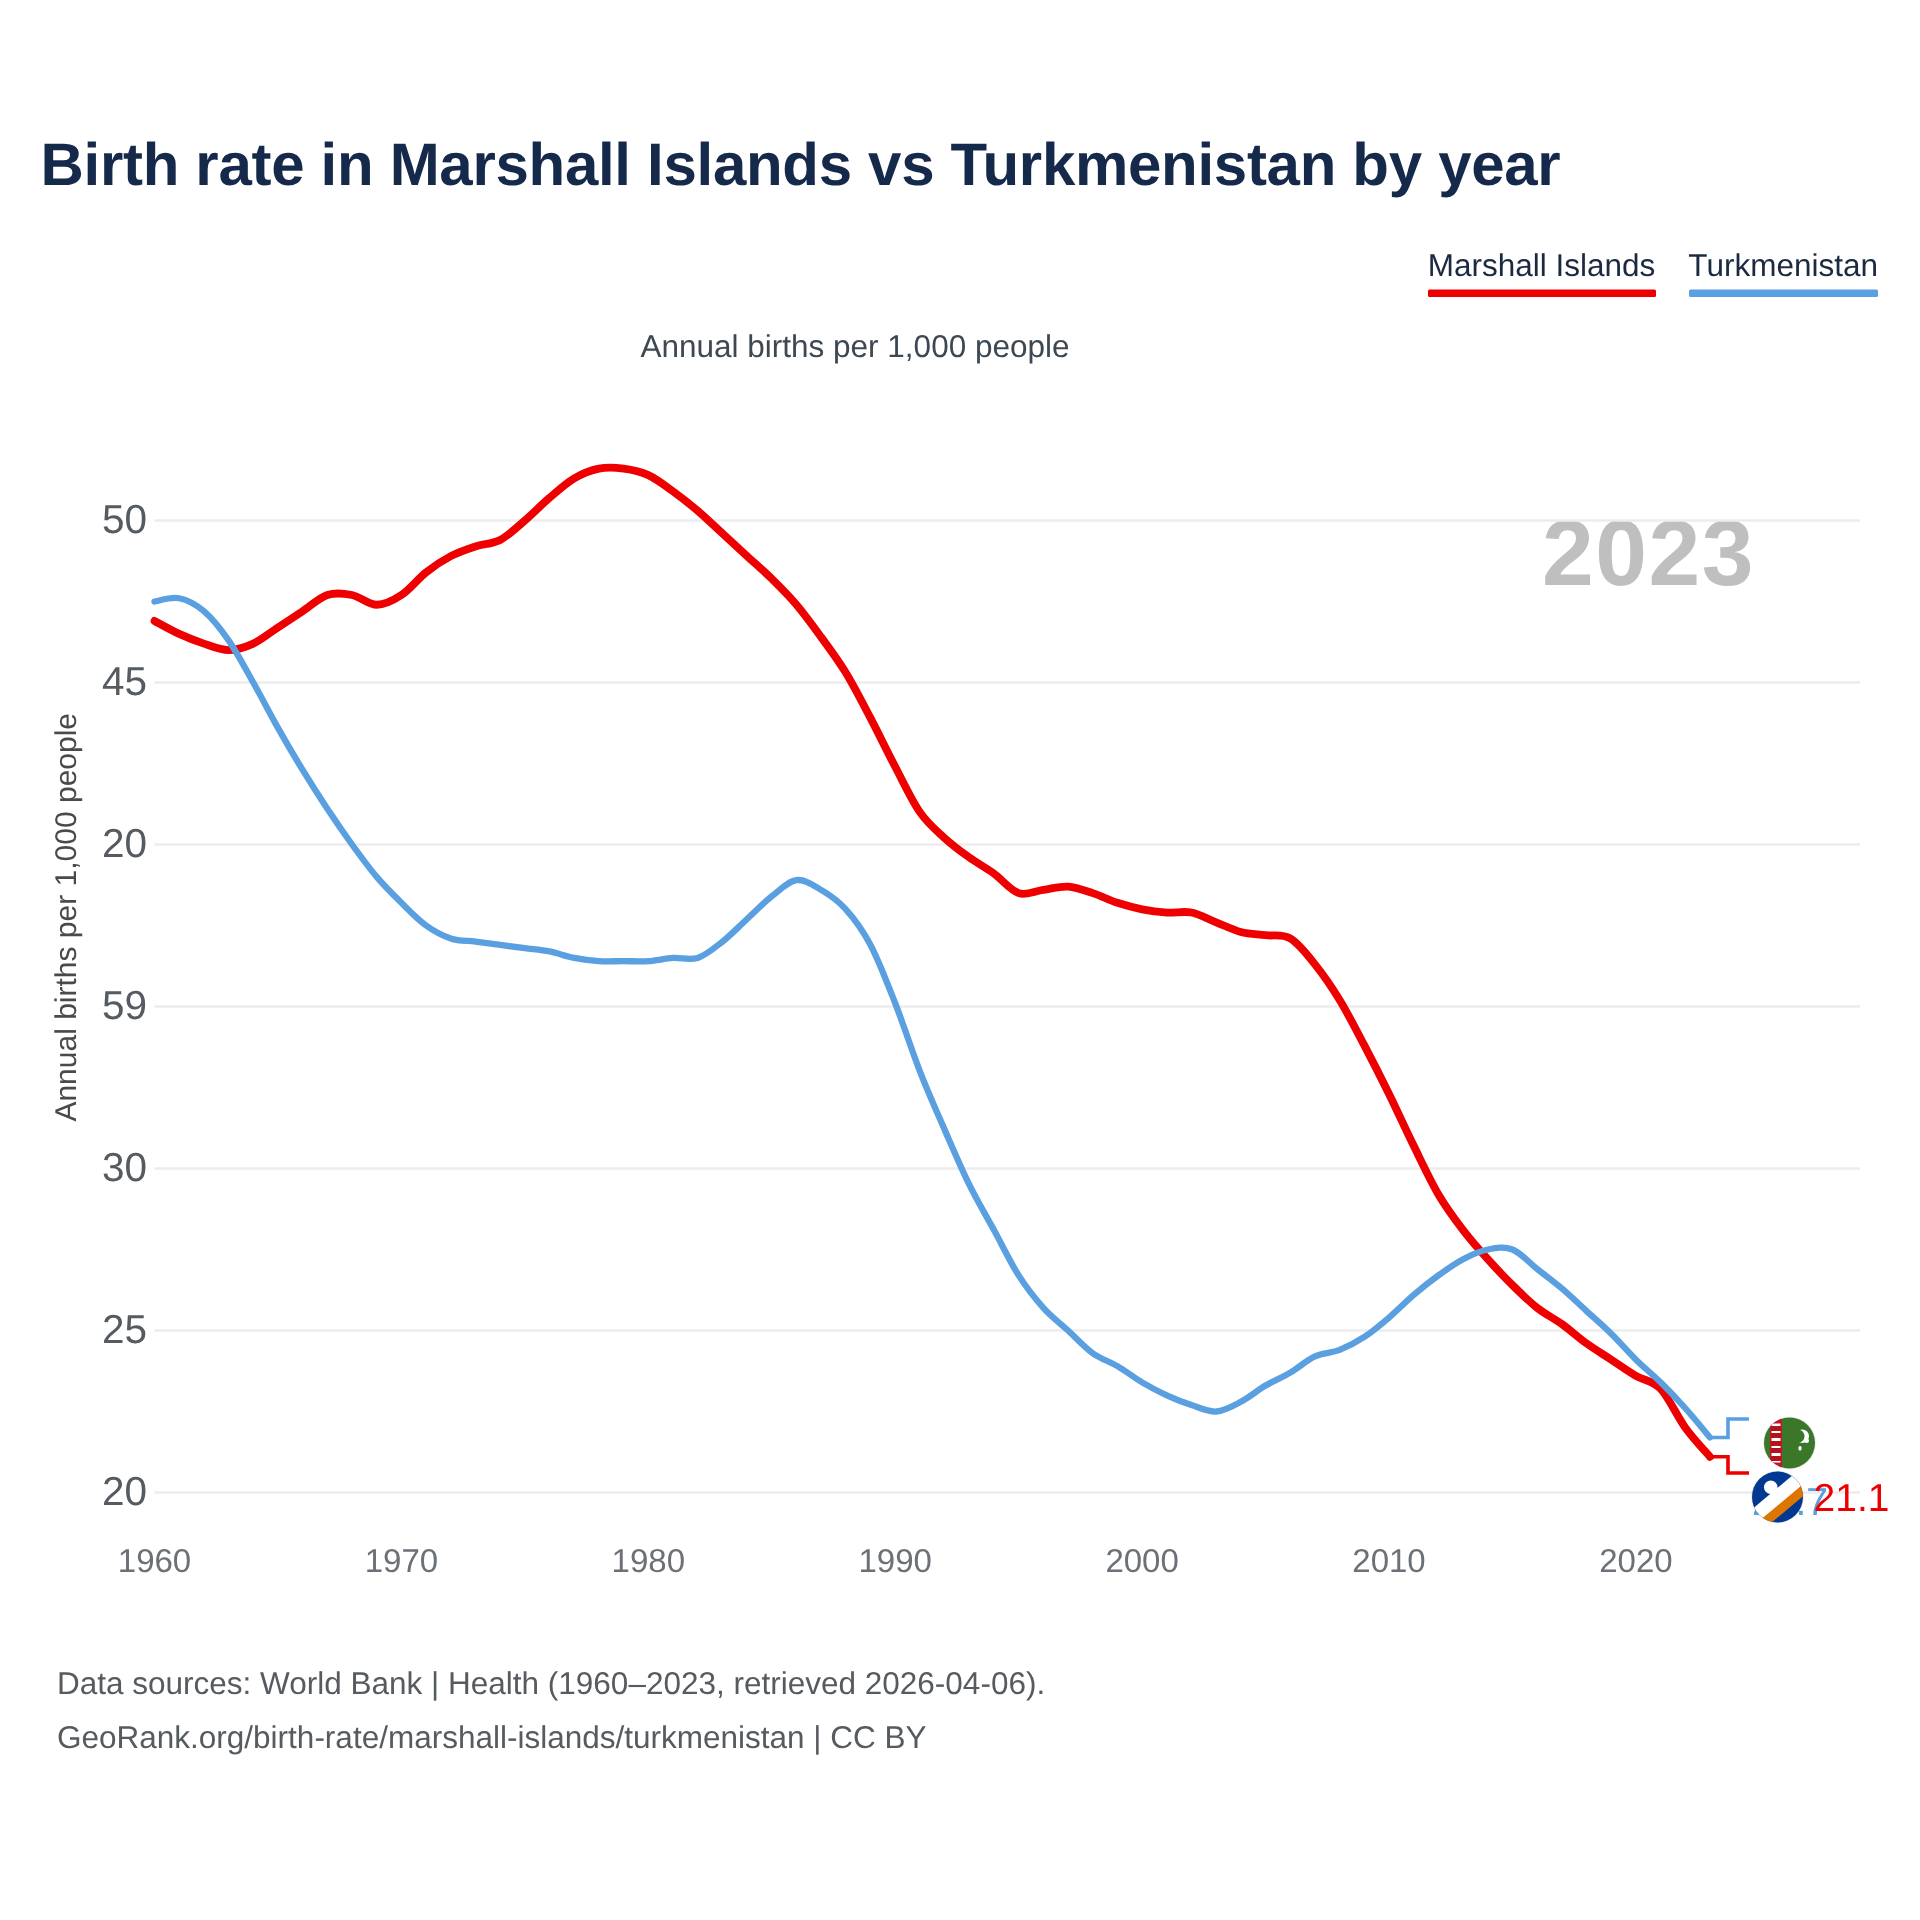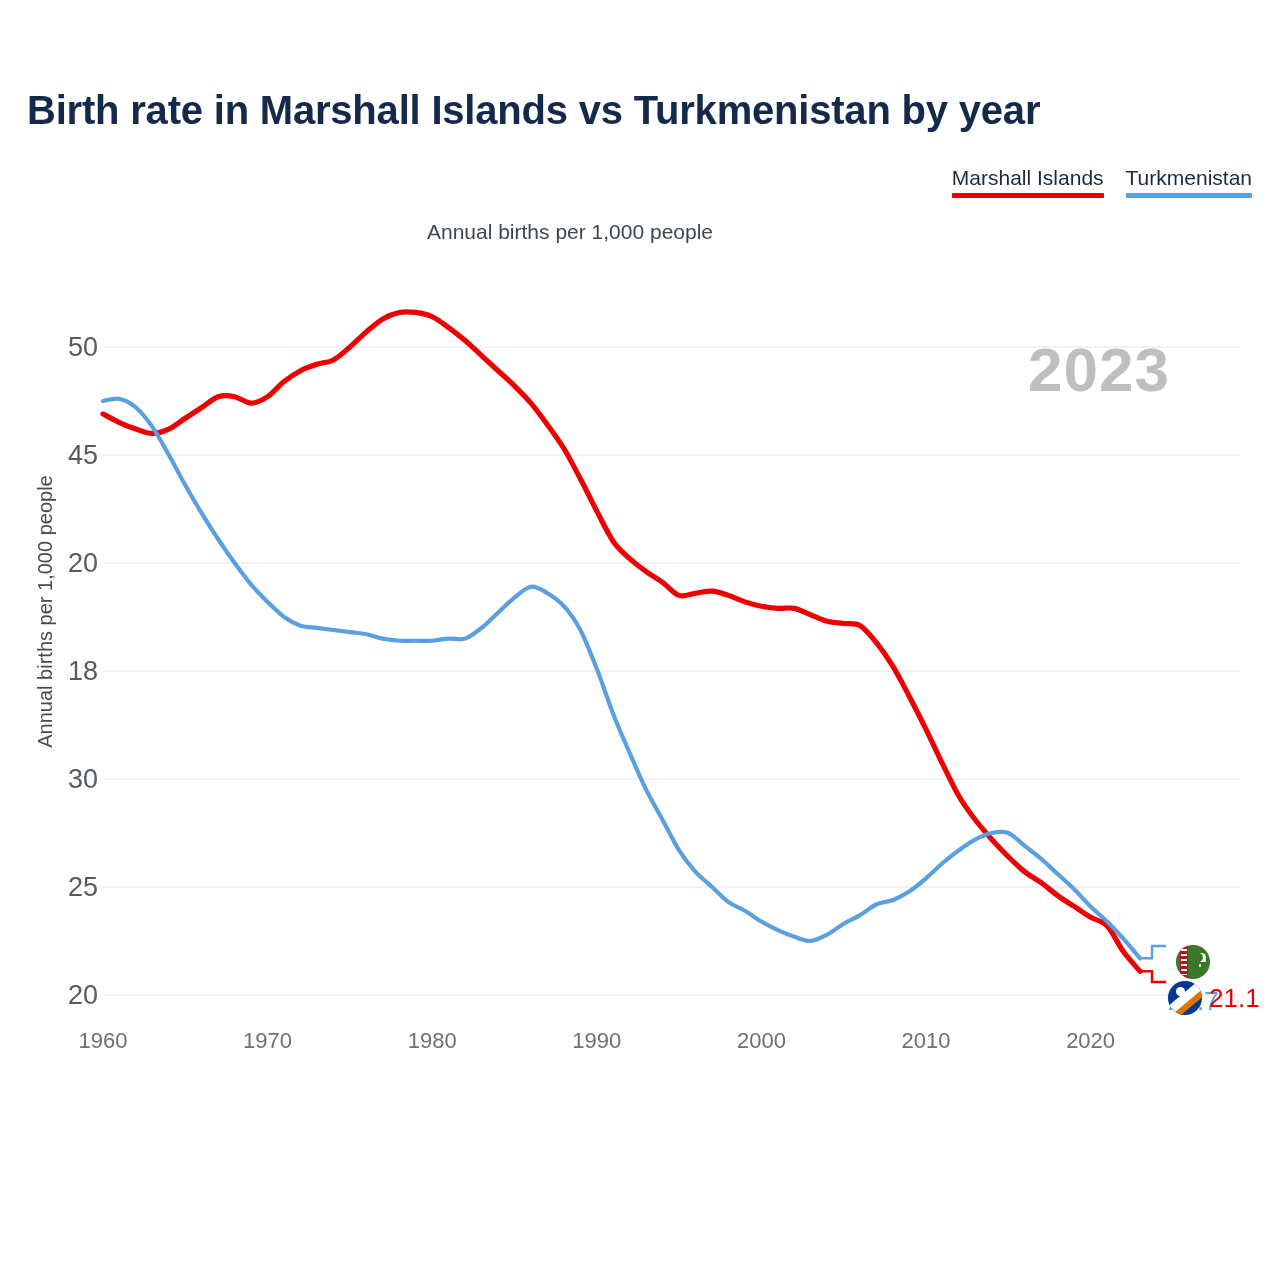--- a/index.html
+++ b/index.html
@@ -244,21 +244,21 @@
     <g id="connectors">
         <path d="M 1140.0 958.3 H 1152.0 V 946 H 1166.0" fill="none" stroke="#5aa0e0" stroke-width="2.4"></path>
         <path d="M 1140.0 971.2 H 1152.0 V 982 H 1166.0" fill="none" stroke="#ee0000" stroke-width="2.4"></path>
       </g>
   </svg>
 
   <div id="y-ticks">
       <div class="y-tick" style="top: 995px;">20</div>
       <div class="y-tick" style="top: 887px;">25</div>
       <div class="y-tick" style="top: 779px;">30</div>
-      <div class="y-tick" style="top: 671px;">18</div>
+      <div class="y-tick" style="top: 671px;">59</div>
       <div class="y-tick" style="top: 563px;">20</div>
       <div class="y-tick" style="top: 455px;">45</div>
       <div class="y-tick" style="top: 347px;">50</div>
     </div>
   <div id="x-ticks">
       <div class="x-tick" style="left: 103px;">1960</div>
       <div class="x-tick" style="left: 267.603px; text-align: center;">1970</div>
       <div class="x-tick" style="left: 432.206px;">1980</div>
       <div class="x-tick" style="left: 596.81px;">1990</div>
       <div class="x-tick" style="left: 761.413px;">2000</div>
@@ -279,14 +279,18 @@
 
   <div class="end-label" id="end-label-mh" style="left:1168px; top:981px;justify-content:flex-end;">
     <span class="flag flag-mh">
       <span class="mh-band-o"></span>
       <span class="mh-band-w"></span>
       <span class="mh-star"></span>
     </span>
     <span class="end-value" style="color:#ee0000">21.1</span>
   </div>
 
+  <div id="footer">
+    <div>Data sources: World Bank | Health (1960–2023, retrieved 2026-04-06).</div>
+    <div>GeoRank.org/birth-rate/marshall-islands/turkmenistan | CC BY</div>
+  </div>
 
 </div>
 
 </body></html>

